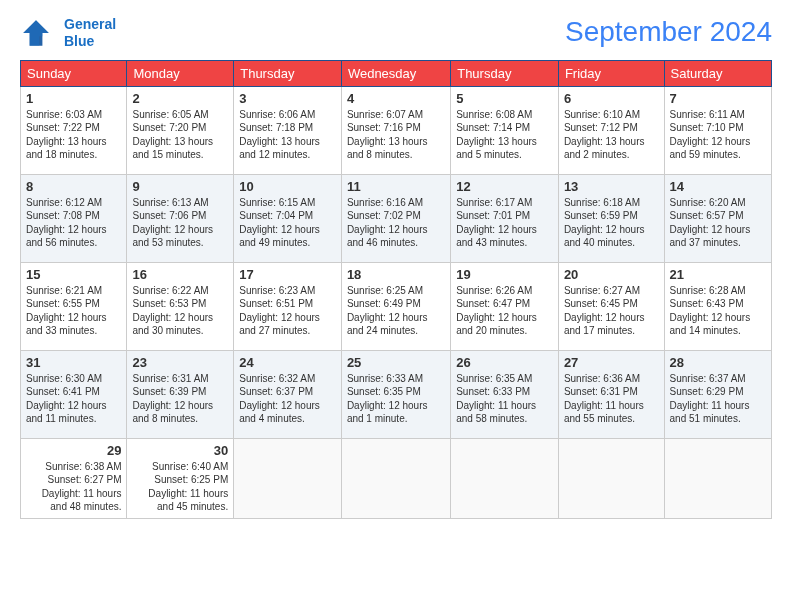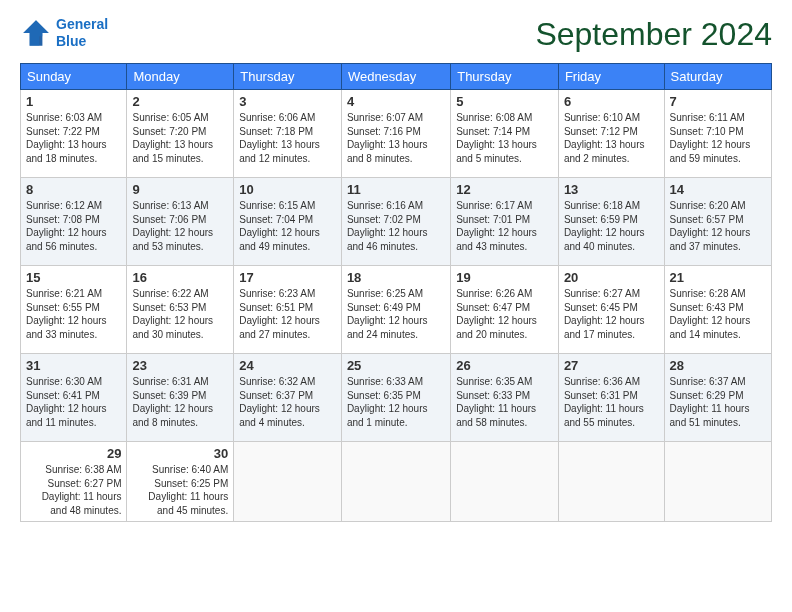--- a/index.html
+++ b/index.html
@@ -18,55 +18,55 @@
     }
     .header {
       display: flex;
       justify-content: space-between;
       align-items: flex-start;
       margin-bottom: 10px;
     }
     .logo {
       display: flex;
       align-items: center;
-      gap: 4px;
+      gap: 12px;
     }
     .logo-text {
       font-size: 14px;
       font-weight: bold;
       color: #333;
       line-height: 1.2;
     }
     .logo-text span {
       color: #1a6fc4;
     }
     .logo-icon {
       width: 32px;
       height: 32px;
     }
     .title-block {
       text-align: right;
     }
     .month-title {
-      font-size: 32px;
+      font-size: 28px;
       font-weight: normal;
-      color: #14532d;
+      color: #3b82f6;
     }
     .location {
       font-size: 14px;
       color: #333;
       margin-top: 2px;
     }
     .calendar {
       width: 100%;
       border-collapse: collapse;
       font-size: 10.5px;
     }
     .calendar th {
-      background: #3b82f6;
+      background: #ef4444;
       color: #fff;
       text-align: left;
       padding: 5px 6px;
       font-size: 13px;
       font-weight: normal;
       border: 1px solid #1e5090;
     }
     .calendar td {
       vertical-align: top;
       border: 1px solid #ccc;

